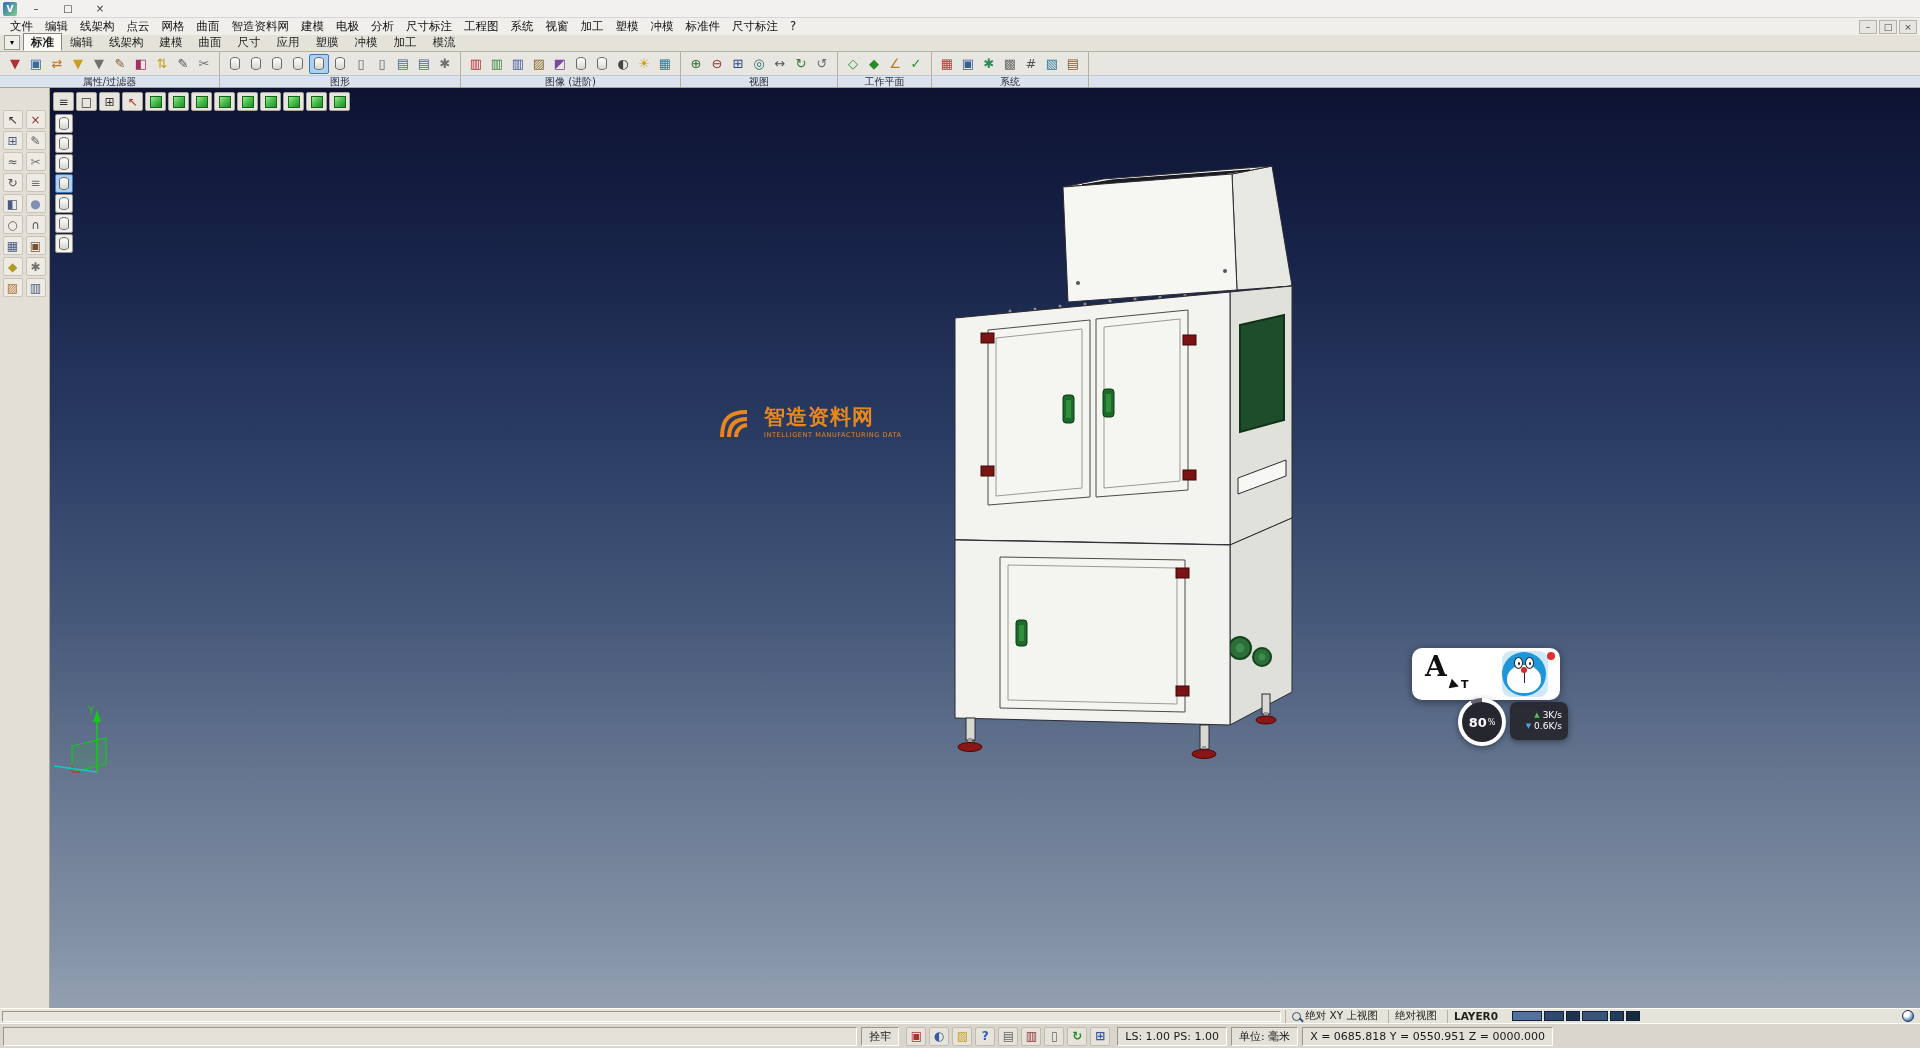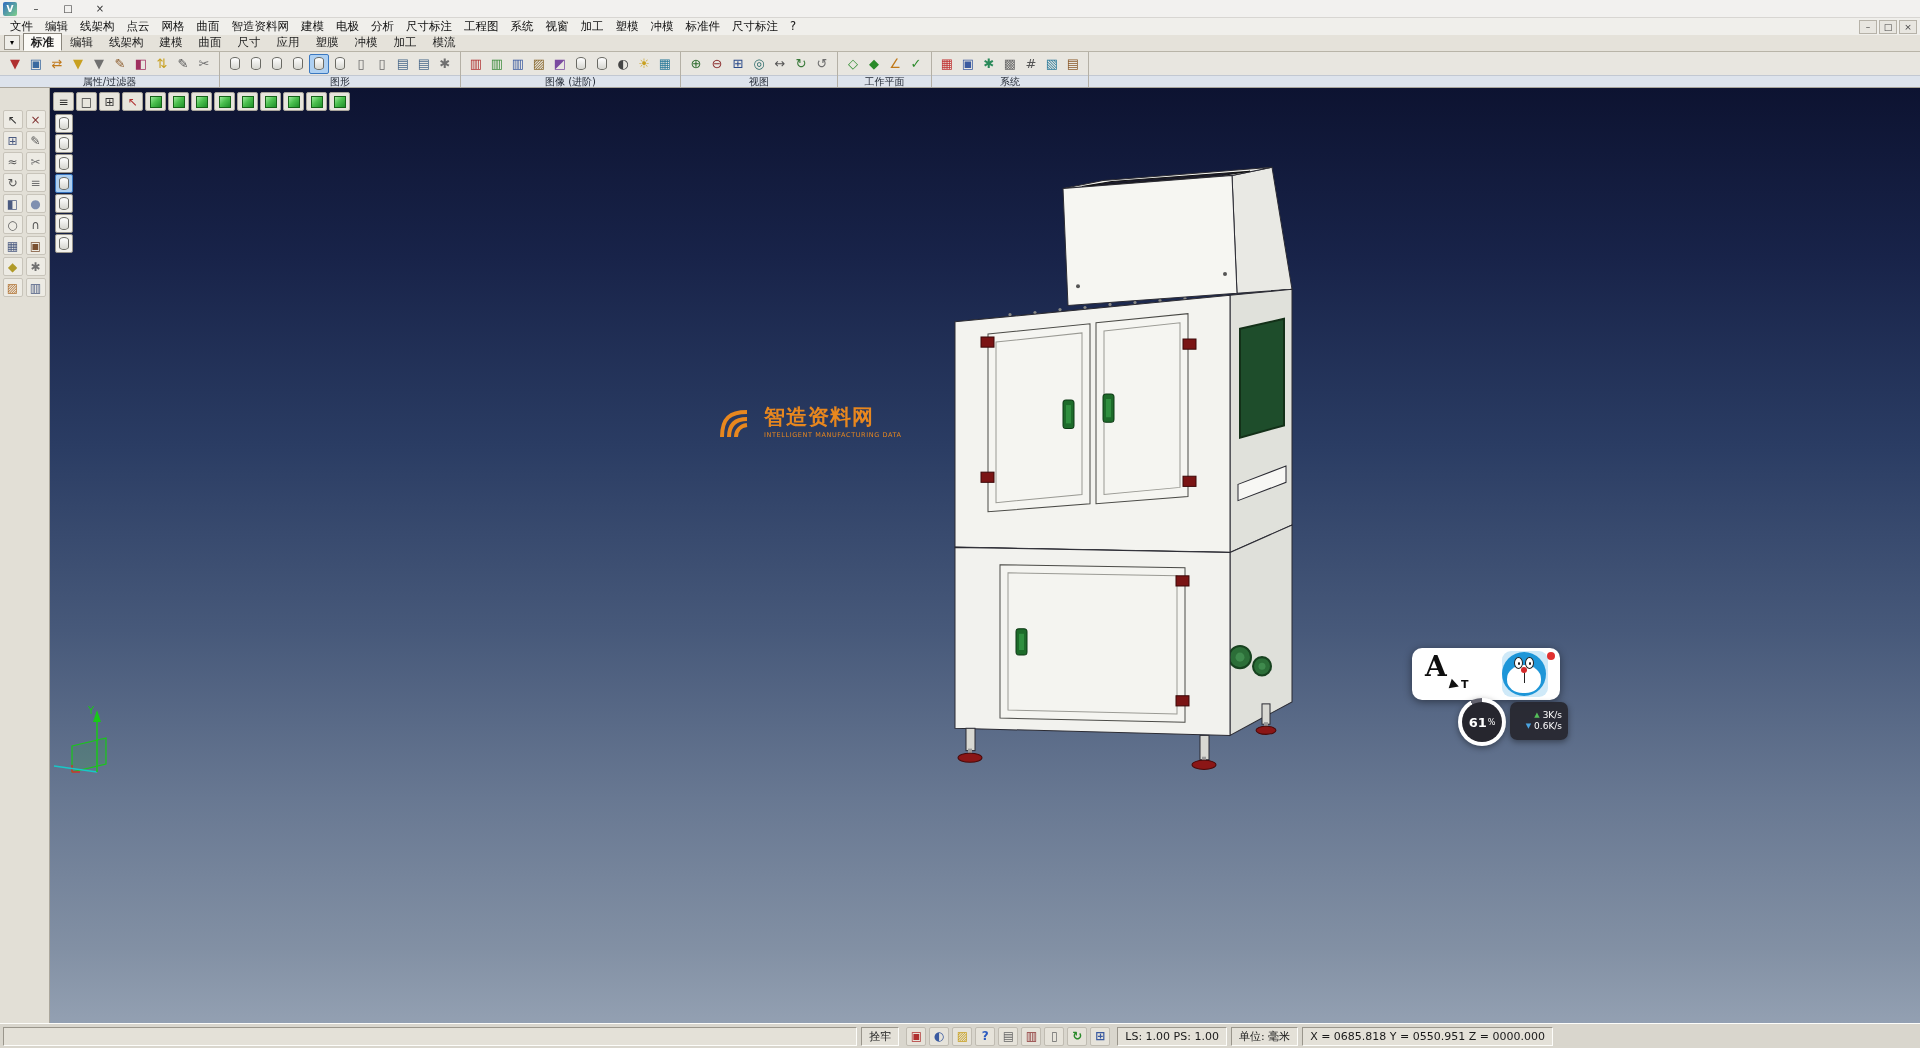--- a/index.html
+++ b/index.html
@@ -457,39 +457,62 @@
           <span class="dora-eye l"></span>
           <span class="dora-eye r"></span>
           <span class="dora-nose"></span>
           <span class="dora-mouth"></span>
         </span>
         <span class="red-dot"></span>
       </div>
 
       <div class="progress-wrap" style="background: conic-gradient(rgb(255, 255, 255) 331.2deg, rgb(98, 98, 110) 0deg);">
         <div class="progress-inner">
-          <span>61</span>
+          <span>80</span>
             <span class="unit">%</span>
         </div>
       </div>
 
       <div class="netspeed">
         <div class="net-row">
           <span class="net-arrow up">▲</span>
           <span>3K/s</span>
         </div>
         <div class="net-row">
           <span class="net-arrow down">▼</span>
           <span>0.6K/s</span>
         </div>
       </div>
 
     </div>
   </div>
 
+  <div class="statusrow">
+    <div class="status-fill"></div>
+    <div class="status-item">
+      <span class="mag-icon"></span>
+      <span>绝对 XY 上视图</span>
+    </div>
+    <div class="status-item">
+      <span>绝对视图</span>
+    </div>
+    <div class="status-item layer">
+      <span>LAYER0</span>
+    </div>
+    <div class="status-bars">
+        <div class="sbar" style="background: rgb(84, 113, 156); width: 30px;"></div>
+        <div class="sbar" style="background: rgb(47, 74, 110); width: 20px;"></div>
+        <div class="sbar" style="background: rgb(29, 51, 80); width: 14px;"></div>
+        <div class="sbar" style="background: rgb(58, 85, 120); width: 26px;"></div>
+        <div class="sbar" style="background: rgb(36, 60, 92); width: 14px;"></div>
+        <div class="sbar" style="background: rgb(22, 41, 63); width: 14px;"></div>
+      </div>
+    <div class="status-spacer"></div>
+    <span class="sphere-icon"></span>
+  </div>
 
   <div class="bottomrow">
     <div class="sunken bottom-fill"></div>
     <div class="sunken">
         <span>拴牢</span>
       </div>
     <div class="bottom-icons">
         <div class="bt-icon" style="color: rgb(176, 48, 48);">▣</div>
         <div class="bt-icon" style="color: rgb(58, 90, 160);">◐</div>
         <div class="bt-icon" style="color: rgb(200, 160, 32);">▨</div>

